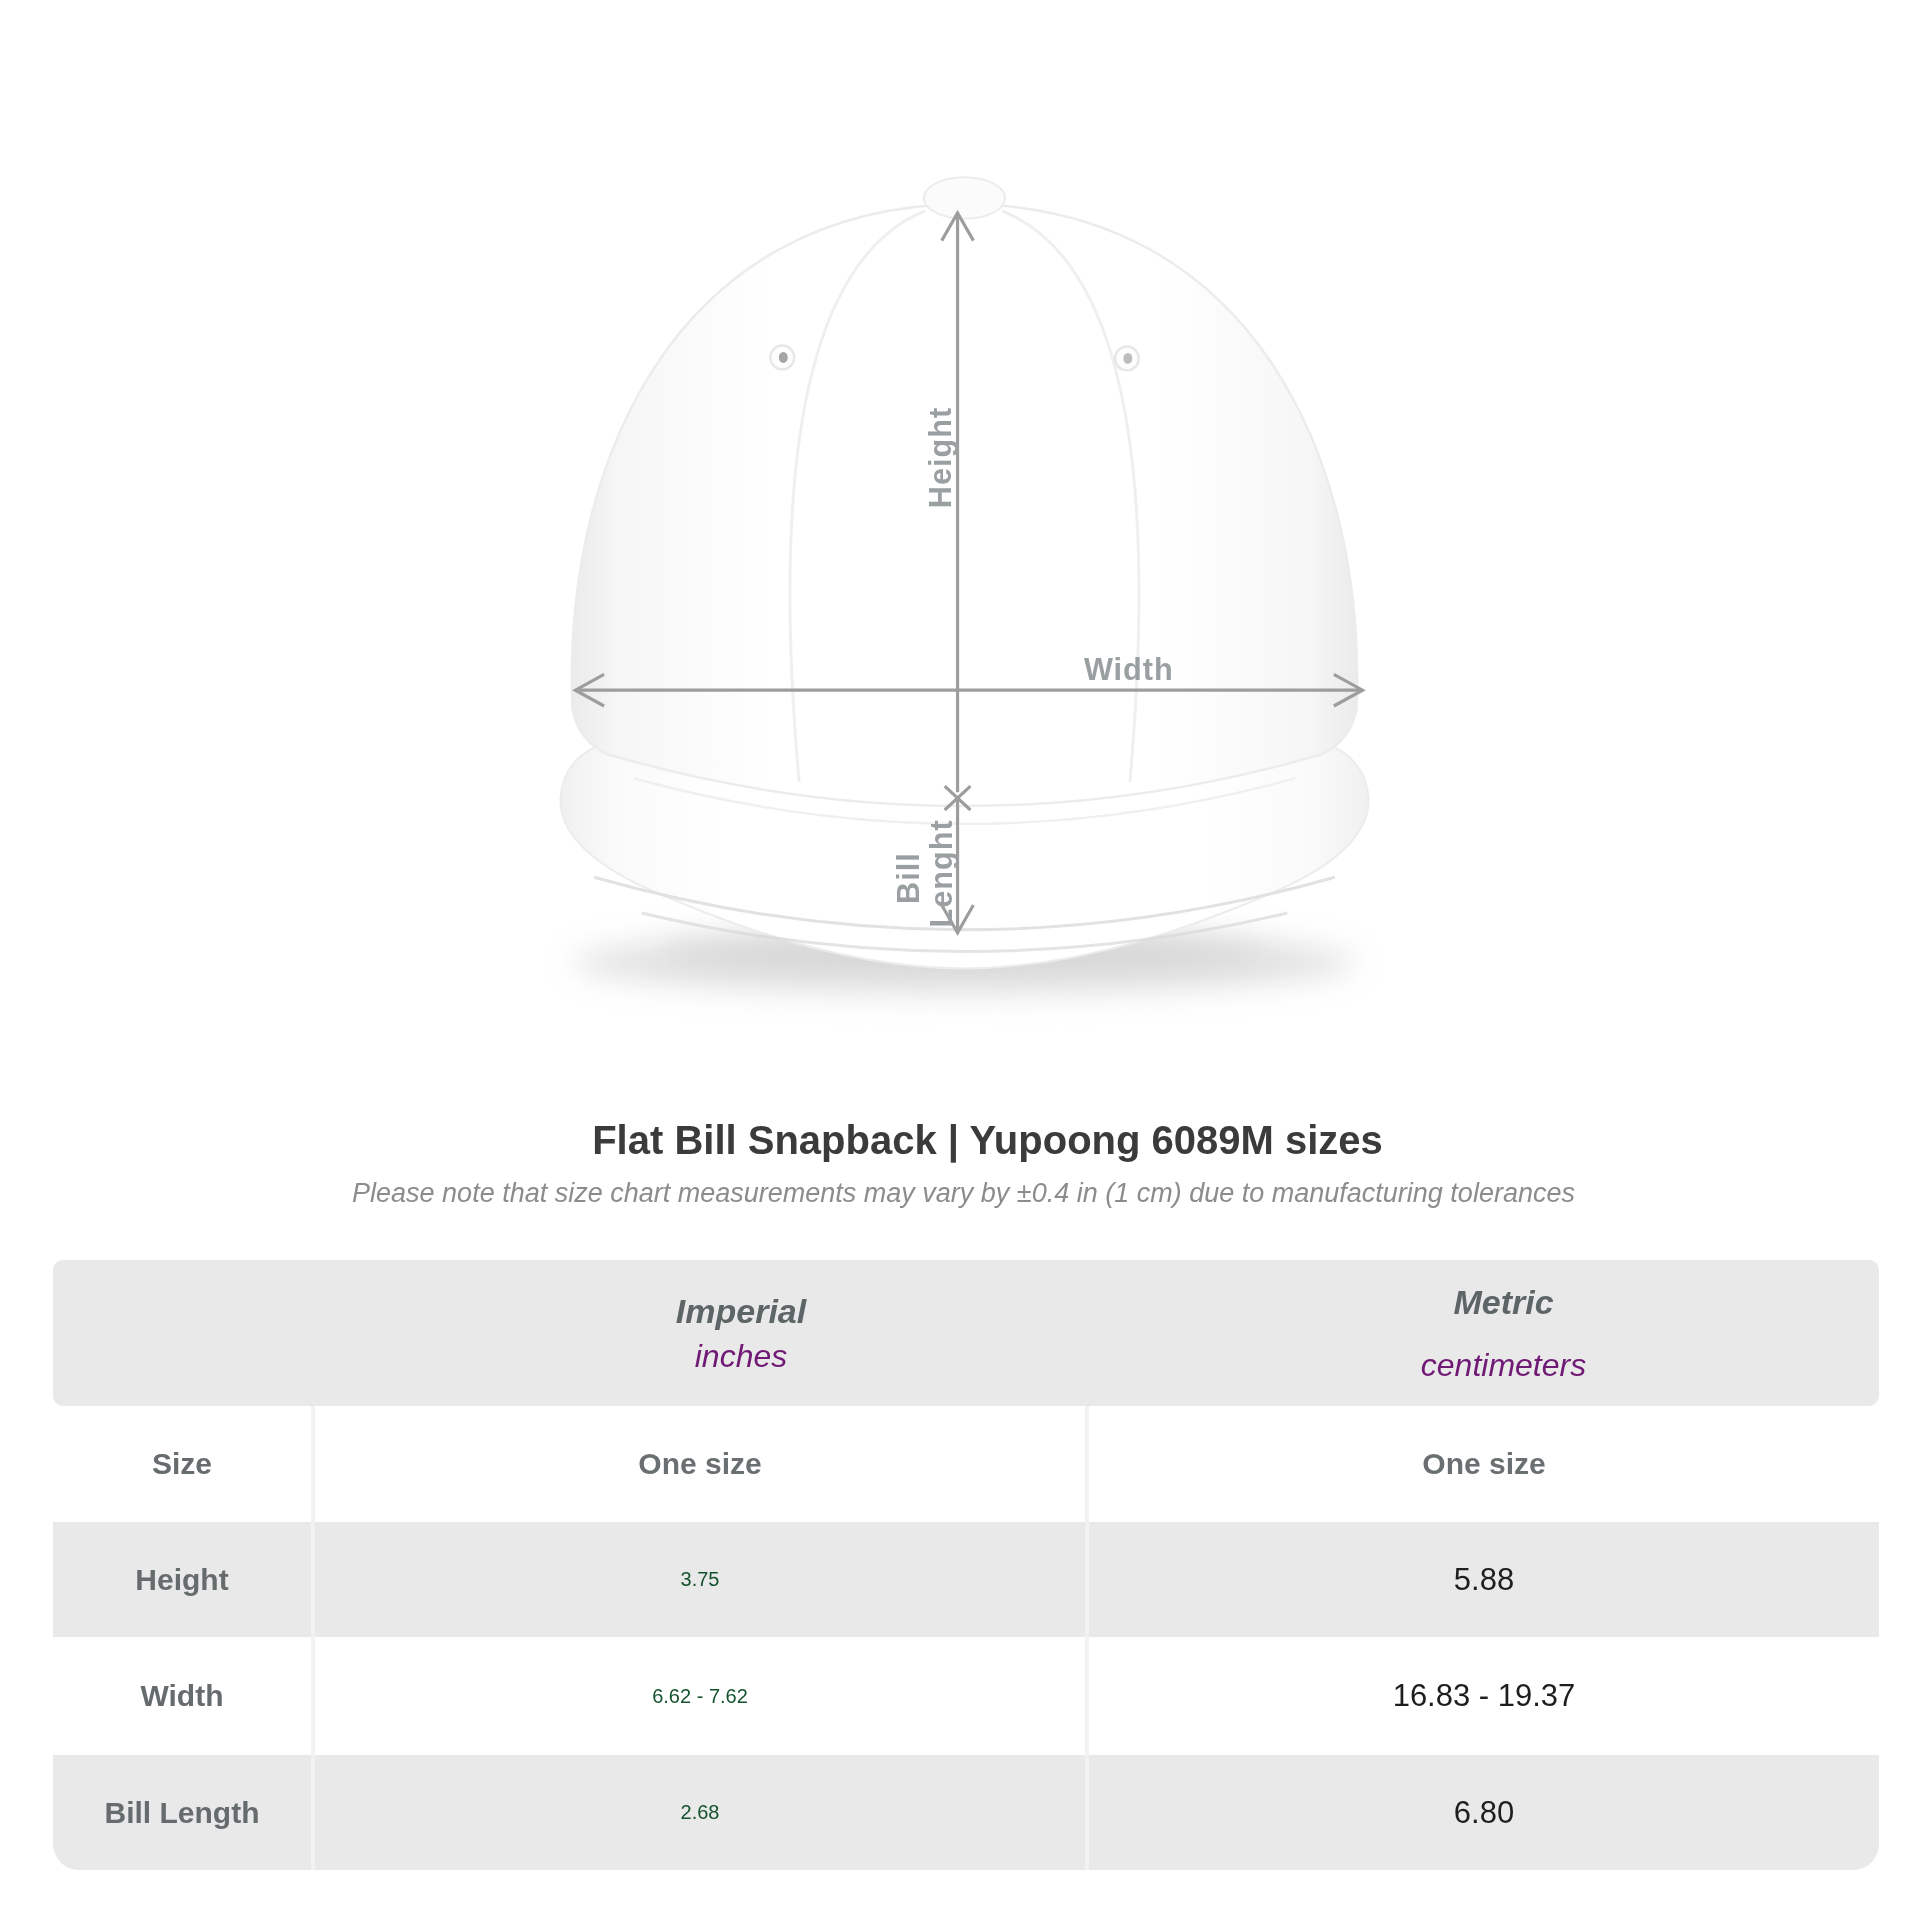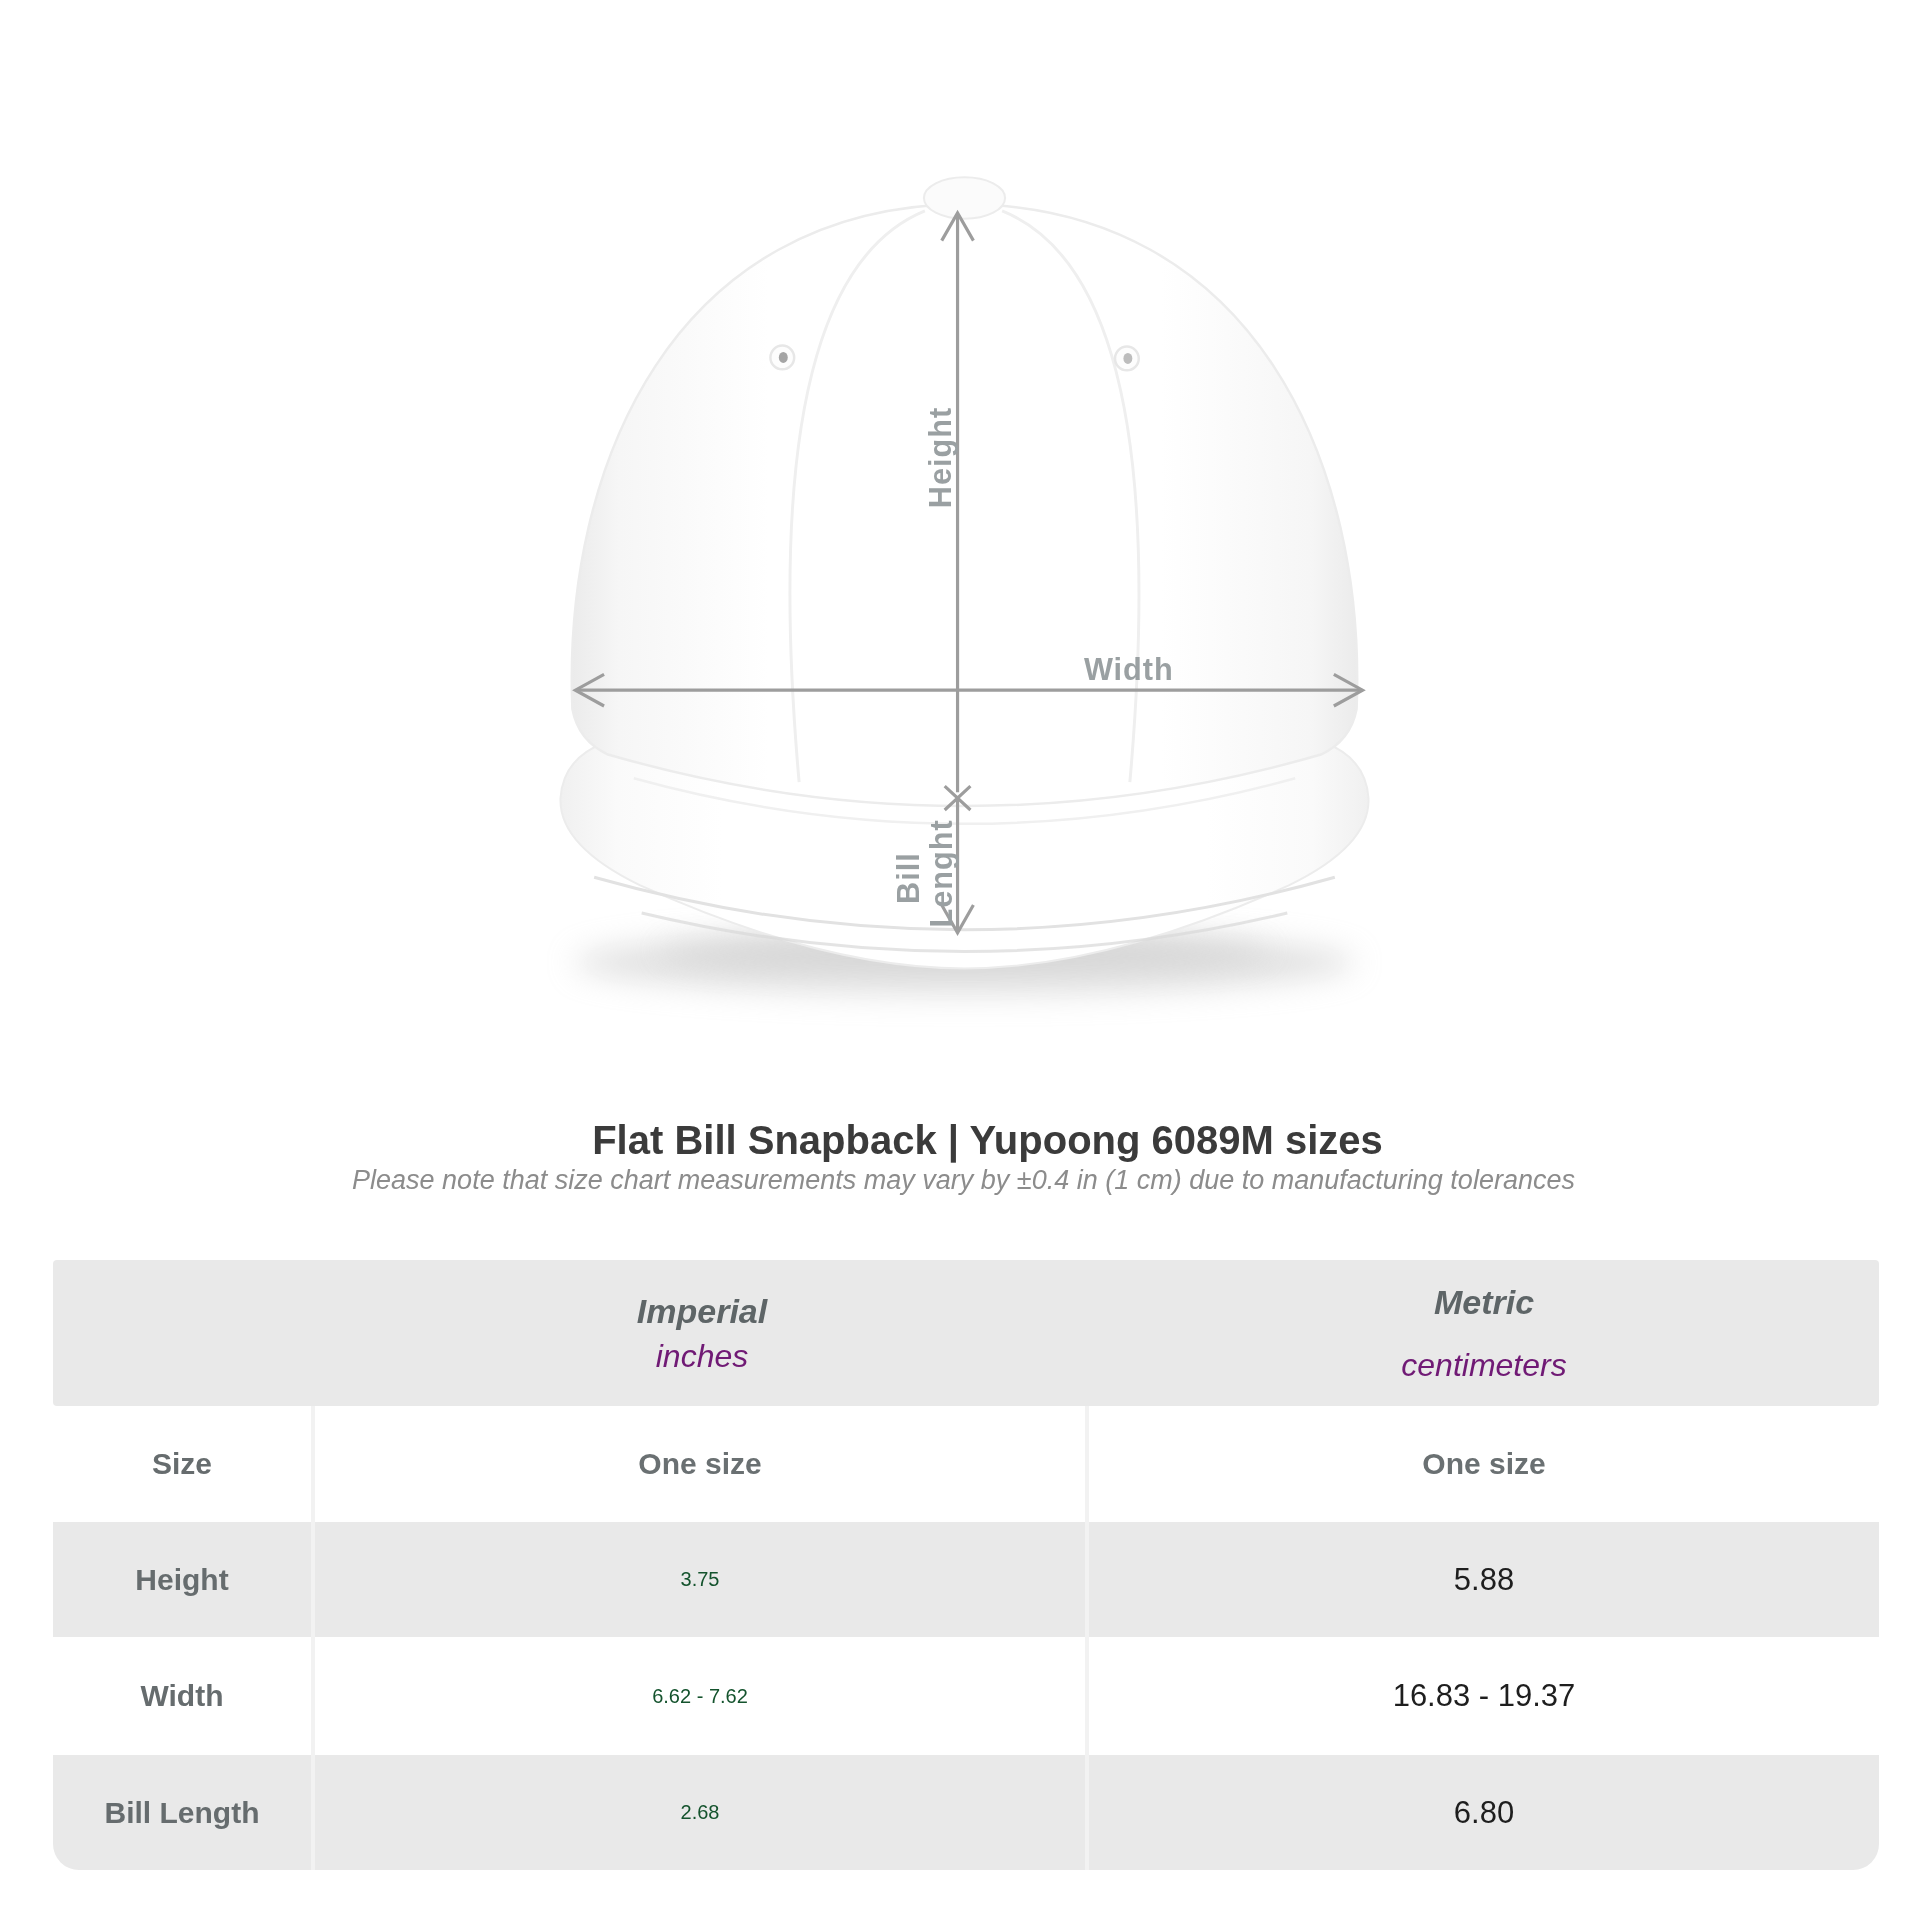--- a/index.html
+++ b/index.html
@@ -10,26 +10,26 @@
   .hat-svg{position:absolute;left:0;top:0;width:1927px;height:1109px;}
   .fig-label{
     font-family:"Liberation Sans", sans-serif;
     font-weight:bold;font-size:31px;fill:#9aa0a2;letter-spacing:1px;
   }
   .heading{position:absolute;left:0;top:1117px;width:1927px;text-align:center;}
   .page-title{
     font-size:40px;font-weight:bold;color:#3b3b3b;letter-spacing:0px;line-height:46px;margin-left:48px;
   }
   .page-subtitle{
-    margin-top:1px;font-size:27px;font-style:italic;color:#8c8c8c;line-height:32px;
+    margin-top:14px;font-size:27px;font-style:italic;color:#8c8c8c;line-height:32px;
   }
   .size-table{position:absolute;left:53px;top:1260px;width:1826px;}
   .thead{
-    height:146px;background:#e9e9e9;border-radius:4px;
-    display:flex;align-items:stretch;
+    height:146px;background:#e9e9e9;border-radius:10px;
+    display:flex;align-items:stretch;padding-left:39px;
   }
   .hspacer{width:262px;}
   .hcol{display:flex;flex-direction:column;align-items:center;justify-content:center;gap:7px;}
   .hcol.h2{width:774px;}
   .hcol.h3{flex:1;gap:25px;}
   .htitle{font-size:34px;font-weight:bold;font-style:italic;color:#5e6567;}
   .hunit{font-size:32px;font-style:italic;color:#701a75;}
   .trow{display:flex;align-items:stretch;}
   .trow.alt{background:#e9e9e9;}
   .trow.r0{height:116px;text-align:center;}

